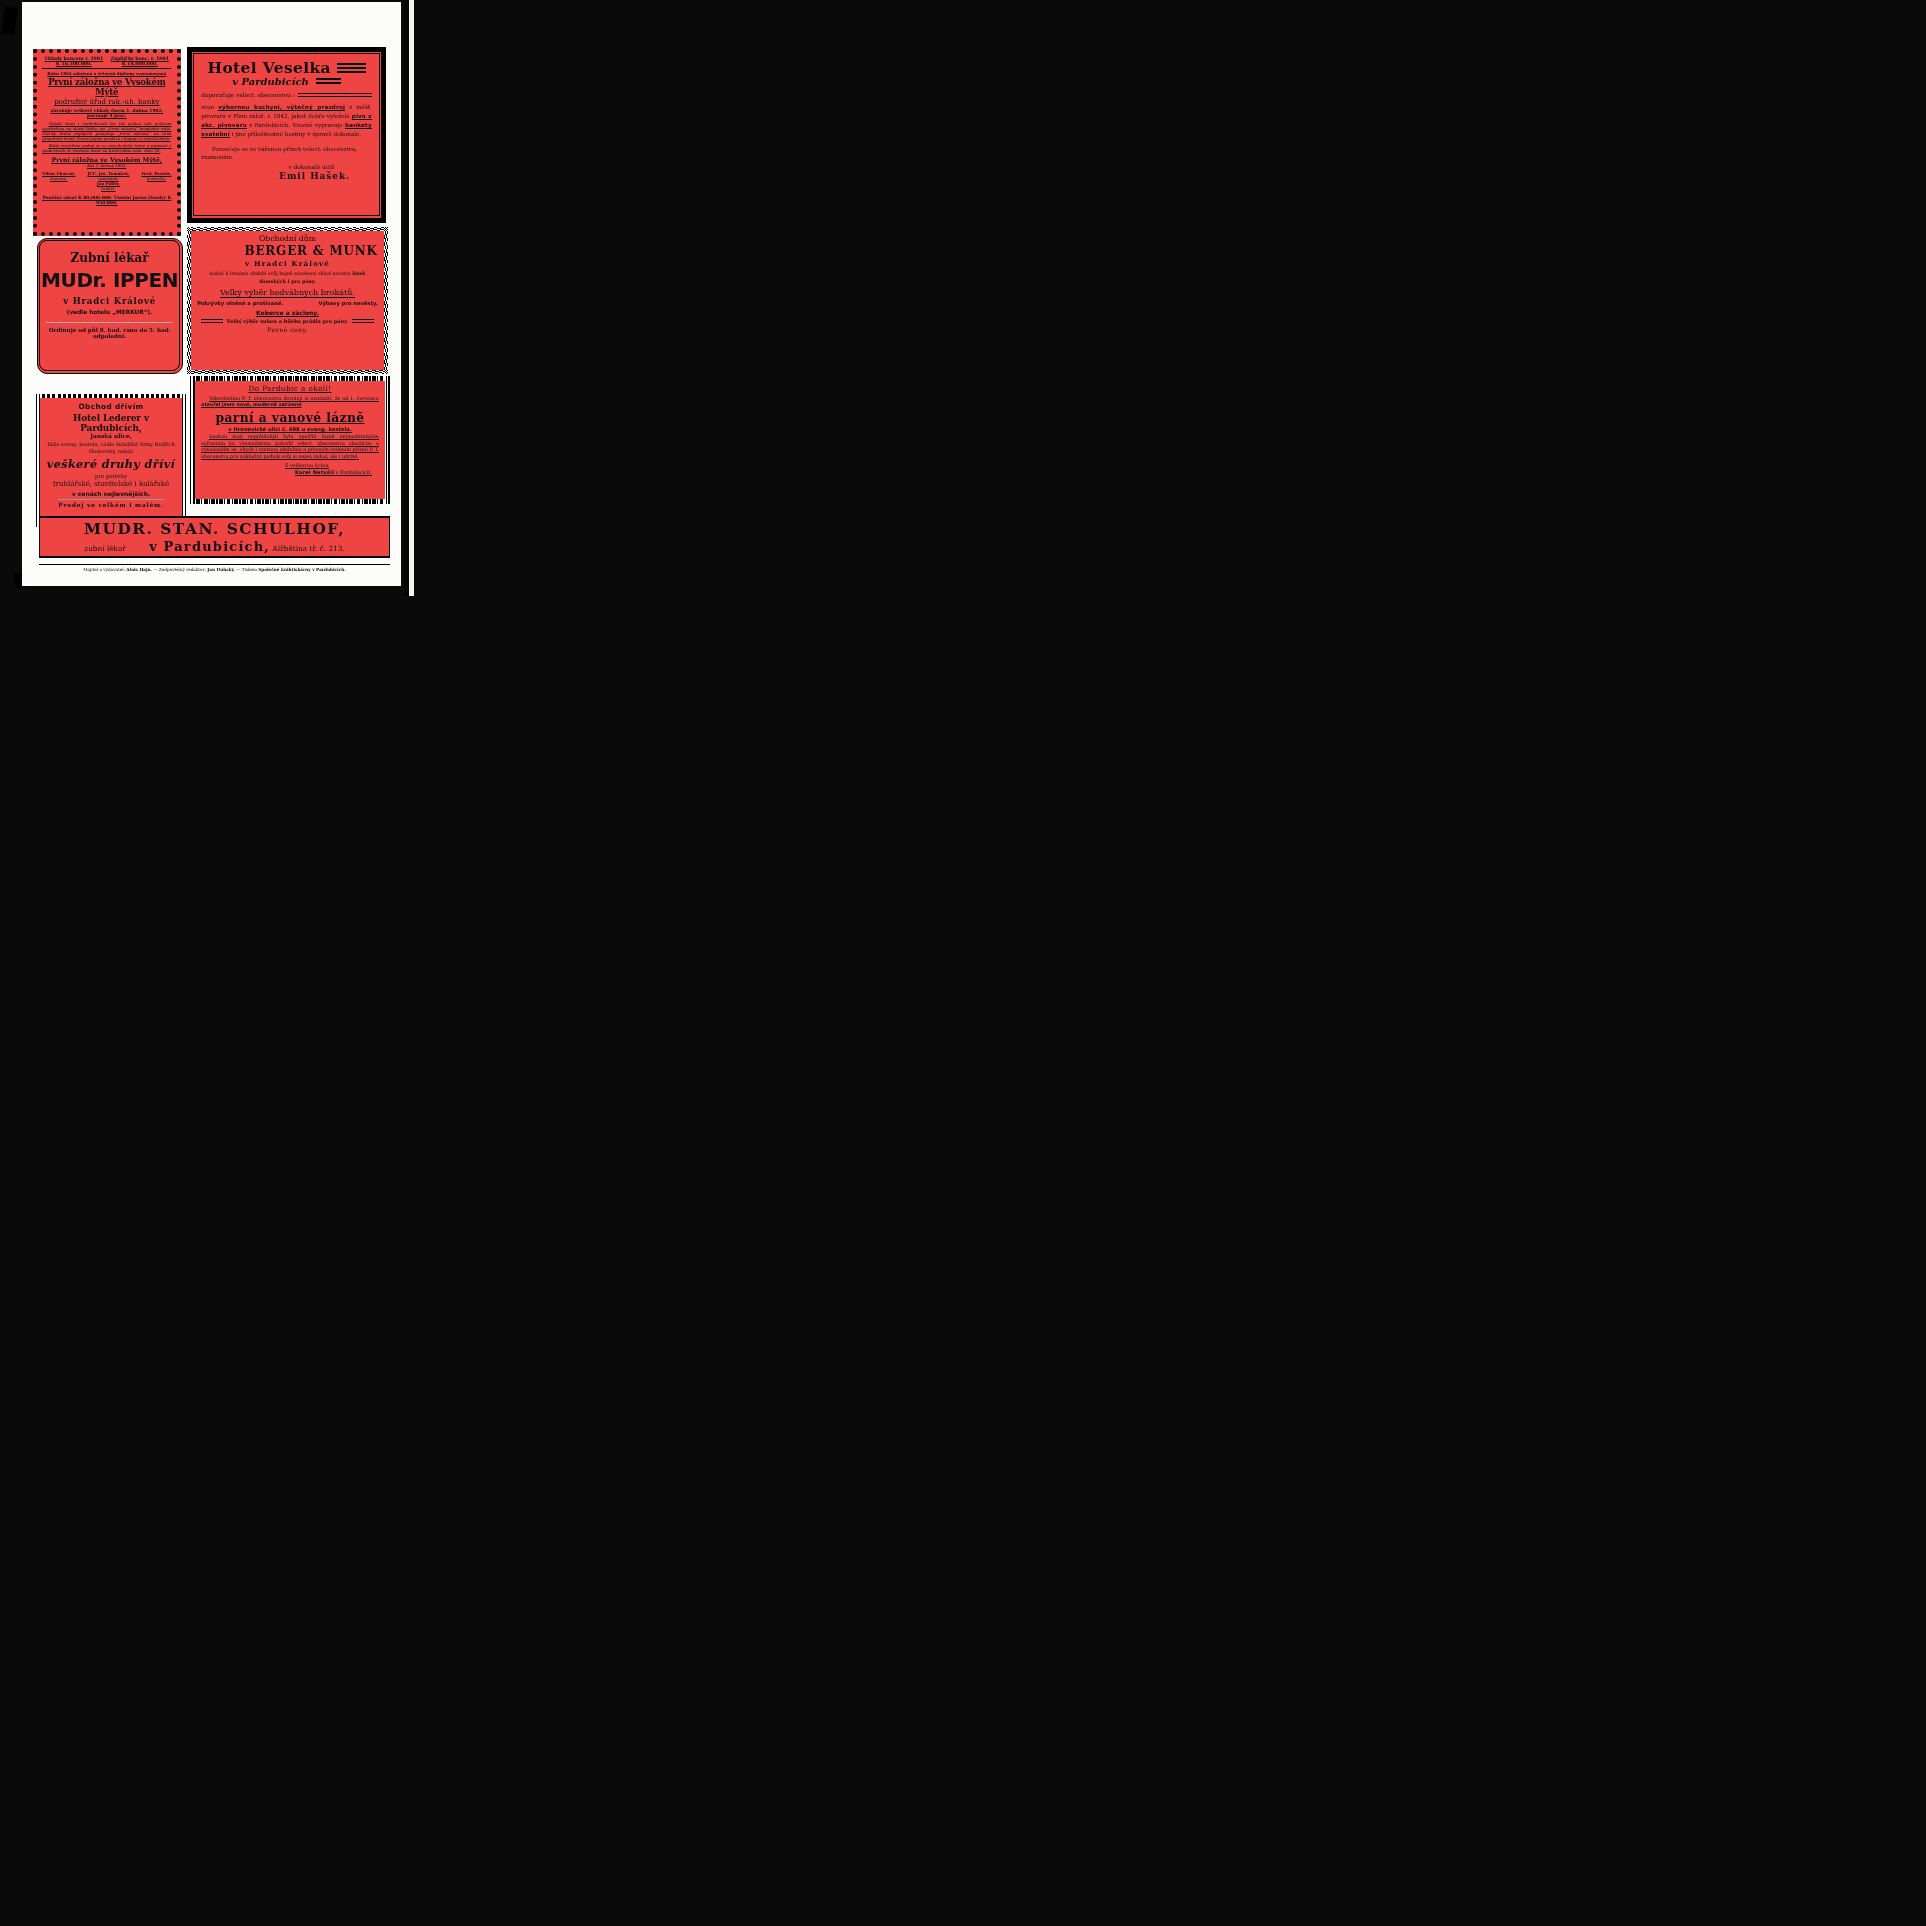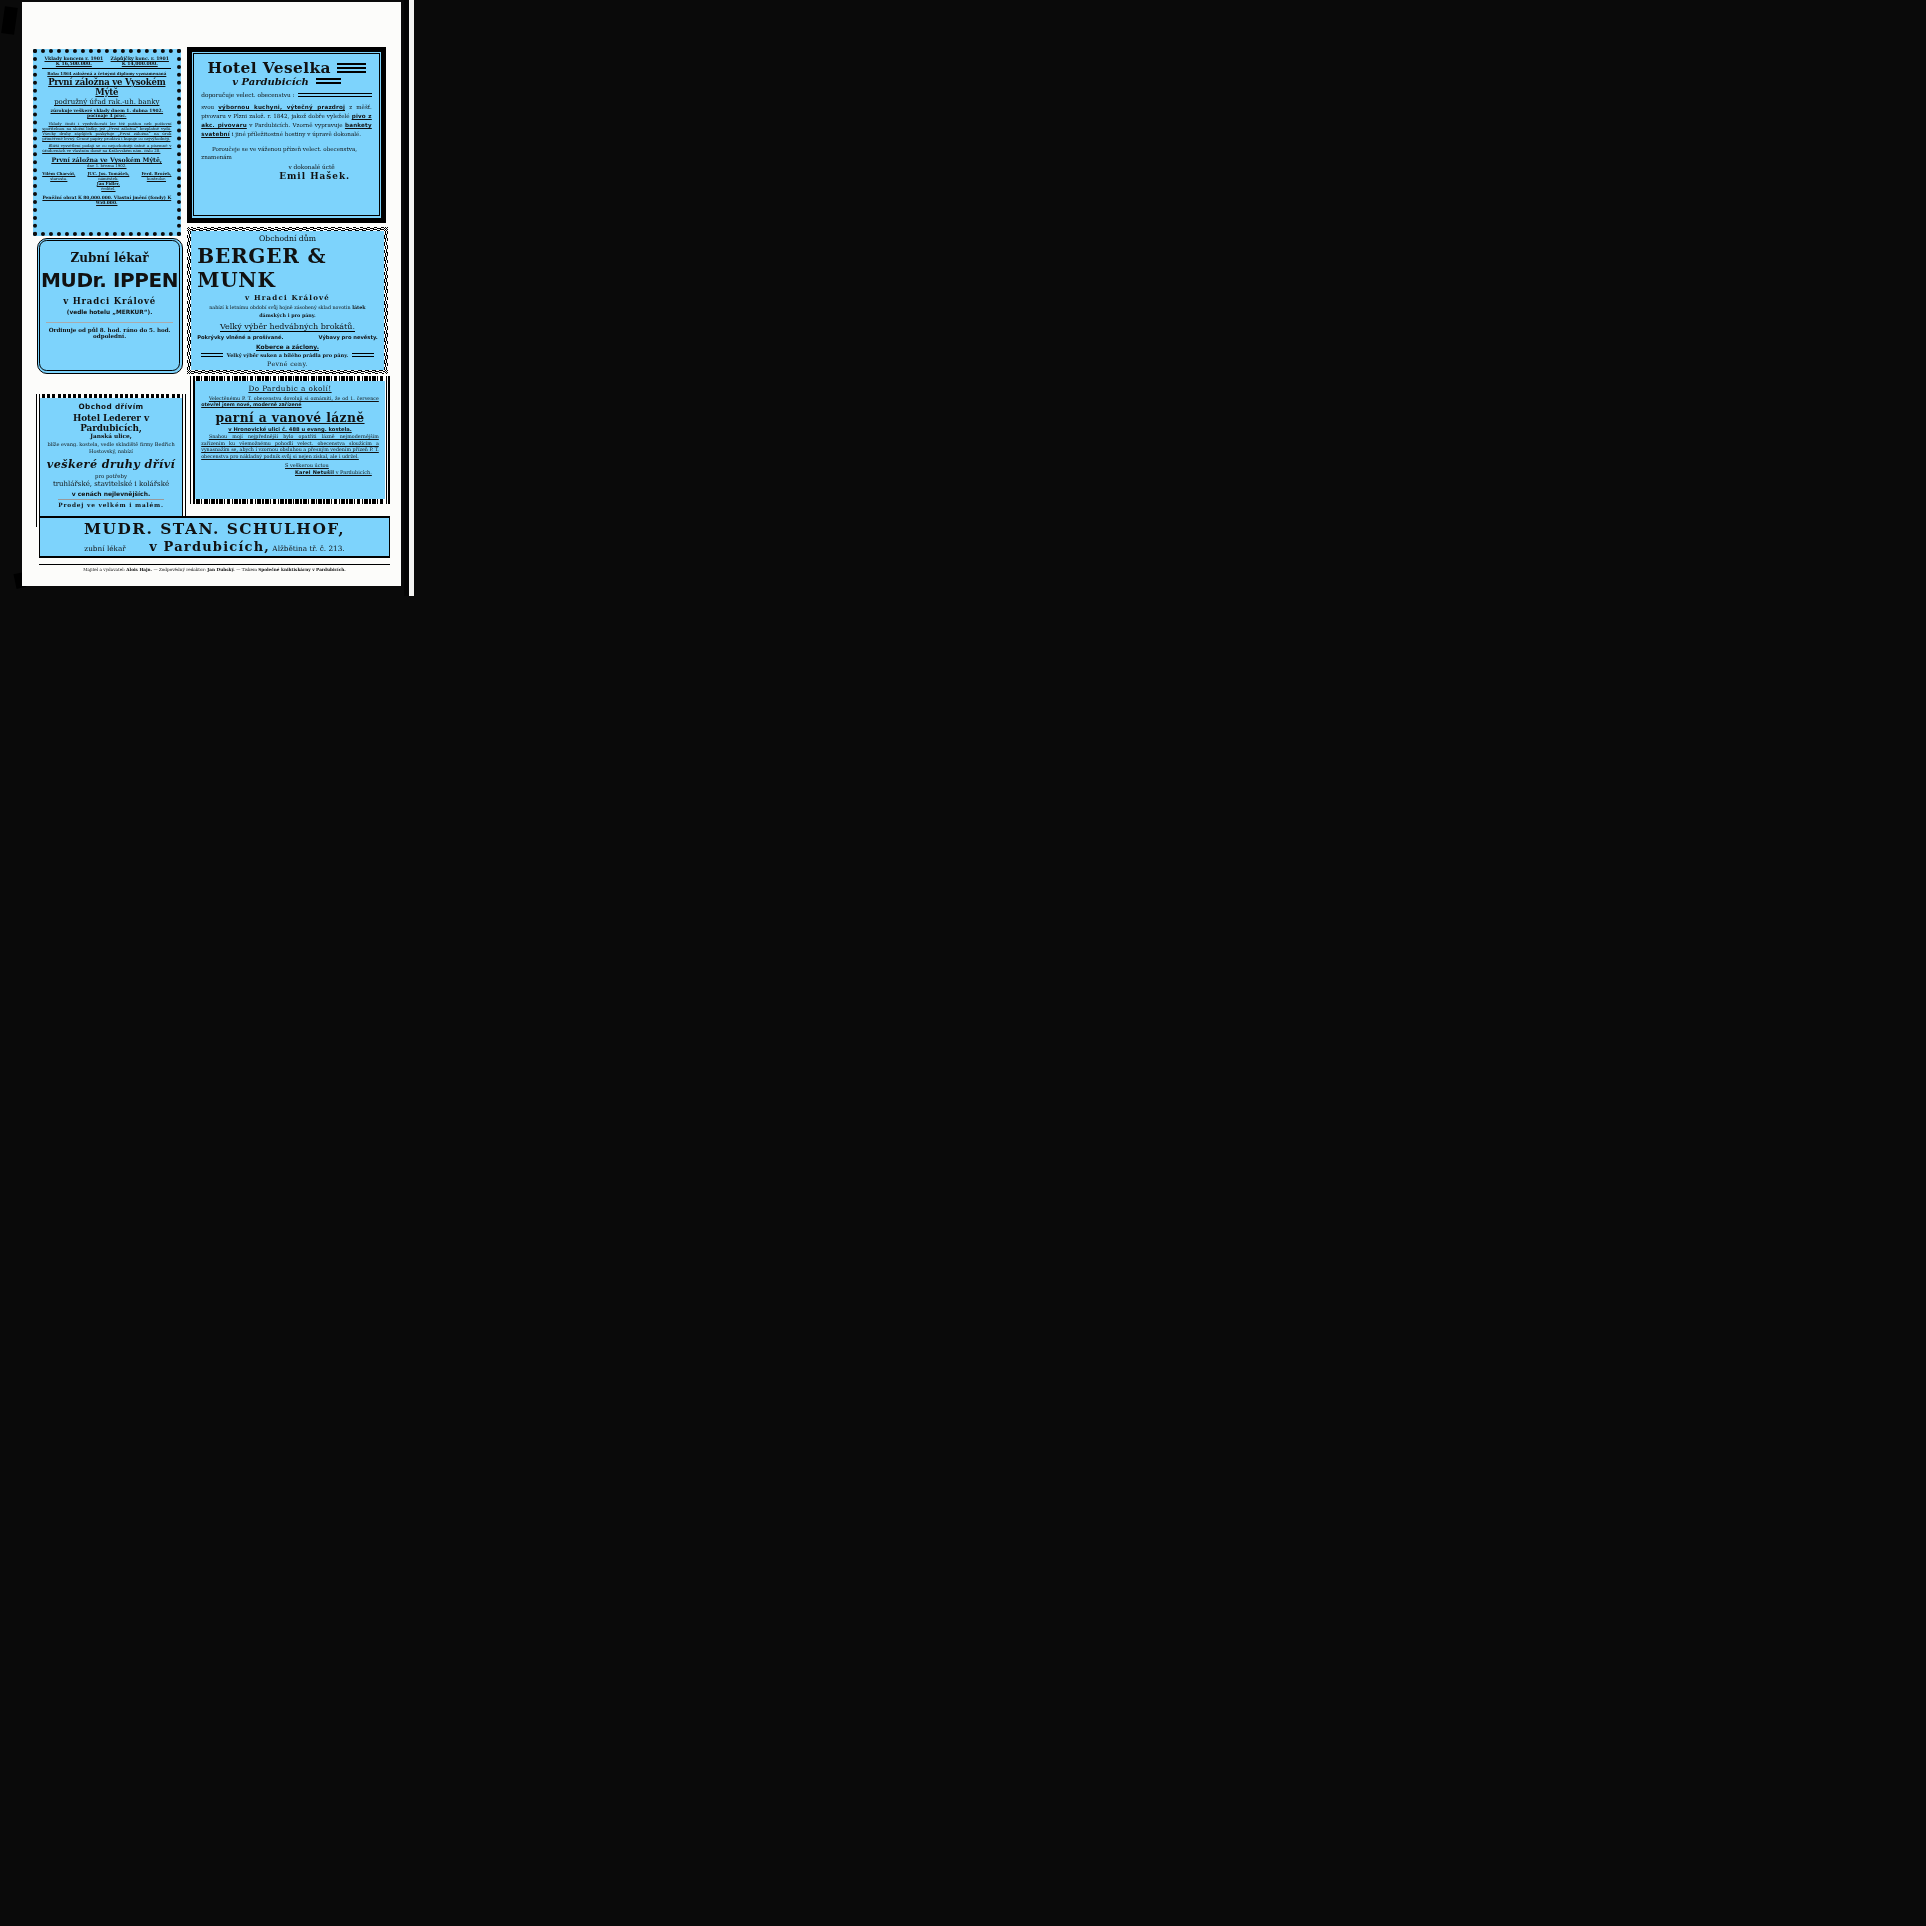--- a/index.html
+++ b/index.html
@@ -11,21 +11,21 @@
   }
   .paper{
     position:absolute;left:22px;top:1.5px;width:379px;height:584px;
     background:#fcfcfa;
   }
   .edge-right{position:absolute;left:404px;top:0;width:5.4px;height:596px;background:#050505;}
   .edge-sliver{position:absolute;left:409px;top:0;width:5.4px;height:596px;background:#f4f4f2;}
   .smudge1{position:absolute;left:3.1px;top:7px;width:13px;height:27px;background:#000;transform:rotate(8deg);}
   .smudge2{position:absolute;left:15.4px;top:573px;width:10px;height:15.4px;background:#000;transform:rotate(-12deg);}
 
-  .ad{position:absolute;box-sizing:border-box;overflow:hidden;background:#7dd3fc;}
+  .ad{position:absolute;box-sizing:border-box;overflow:hidden;background:#ef4444;}
   .just{text-align:justify;}
   .b{font-weight:bold;}
   .sans{font-family:"DejaVu Sans","Liberation Sans",sans-serif;}
 
   
   .ad-zalozna{left:10.8px;top:47px;width:148px;height:187px;border:4.2px dotted #0d0d0d;padding:3.1px 5.4px;text-decoration:underline;}
   .zal-figs{display:flex;justify-content:space-between;font-weight:bold;font-size:4.6px;text-align:center;margin-top:0.8px;}
   .zal-fig{width:49%;}
   .zal-rule{border:0;border-top:0.8px solid #000;margin:1.9px 0 1.5px 0;}
   .zal-founded{font-size:4px;text-align:center;font-weight:bold;}
@@ -64,21 +64,21 @@
   .ippen-prof{font-size:12px;font-weight:bold;margin:0 0 2.3px 0;}
   .ippen-name{font-size:20px;font-weight:bold;font-family:"DejaVu Sans","Liberation Sans",sans-serif;letter-spacing:-0.4px;margin:0 0 3.9px 0;}
   .ippen-city{font-size:8.5px;font-weight:bold;letter-spacing:0.8px;margin:0 0 3.1px 0;}
   .ippen-loc{font-size:5.8px;font-weight:bold;font-family:"DejaVu Sans","Liberation Sans",sans-serif;margin:0 0 7px 0;}
   .ippen-hours{font-size:5.6px;font-weight:bold;border-top:0.4px solid #aaa;padding-top:3.9px;margin:0 5.4px;}
 
   
   .ad-berger{left:165px;top:225px;width:201px;height:147px;border:4.6px solid #000;
     border-image:repeating-linear-gradient(45deg,#000 0 2.3px,#fcfcfa 2.3px 4.6px) 12;padding:3.1px 6.2px;}
   .ber-head{font-size:7.7px;text-align:center;margin:0.8px 0 0.8px 0;}
-  .ber-title{font-size:20px;font-weight:bold;letter-spacing:0.8px;text-align:left;margin:0;}
+  .ber-title{font-size:12px;font-weight:bold;letter-spacing:0.8px;text-align:right;margin:0;}
   .ber-city{font-size:7px;font-weight:bold;letter-spacing:1.2px;text-align:center;margin:0.8px 0 2.3px 0;}
   .ber-offer{font-size:4.8px;text-align:center;line-height:6.5px;margin:0 3.9px 2.3px 3.9px;}
   .ber-silk{font-size:8px;text-align:center;margin:1.5px 0 3.9px 0;}
   .ber-silk span{border-bottom:1.2px double #000;padding-bottom:0.8px;}
   .ber-row{display:flex;justify-content:space-between;font-size:5.2px;font-weight:bold;font-family:"DejaVu Sans","Liberation Sans",sans-serif;margin:1.5px 0;}
   .ber-carpets{font-size:6px;font-weight:bold;font-family:"DejaVu Sans","Liberation Sans",sans-serif;text-align:center;margin:2.3px 0;}
   .ber-carpets span{border-bottom:0.6px solid #000;padding-bottom:0.4px;}
   .ber-suken-row{display:flex;align-items:center;justify-content:center;gap:3.9px;font-size:5px;font-weight:bold;margin:2.3px 0;}
   .ber-suken-row .rule-dbl{flex:0 0 22.3px;}
   .ber-prices{font-size:6.2px;text-align:center;letter-spacing:0.4px;margin-top:1.5px;}

